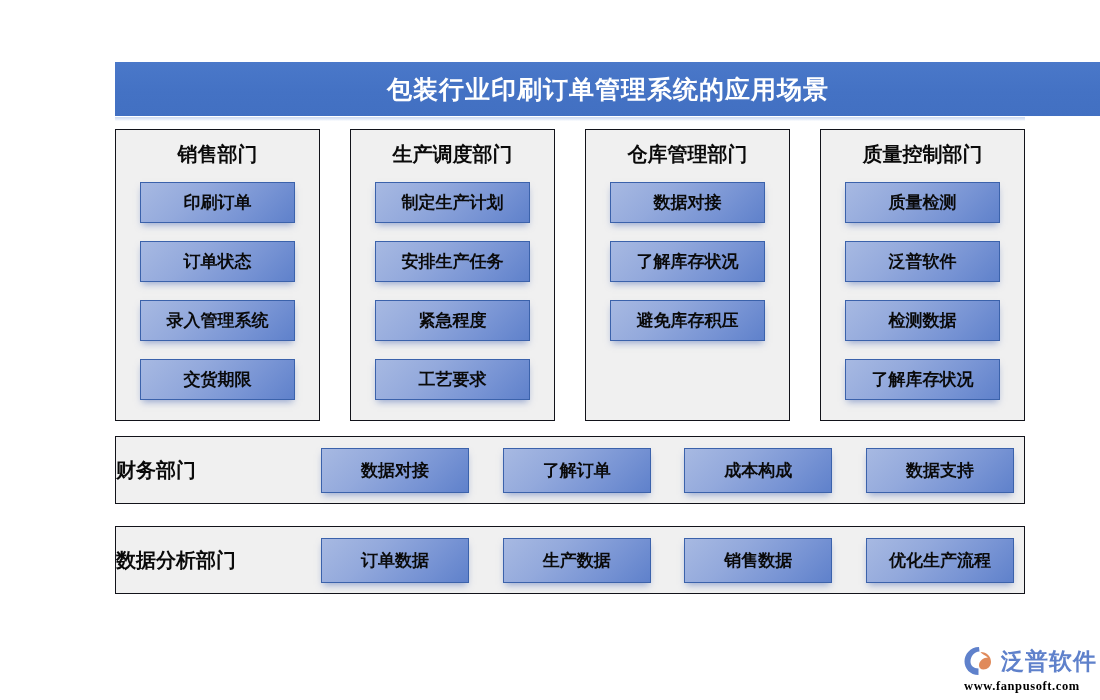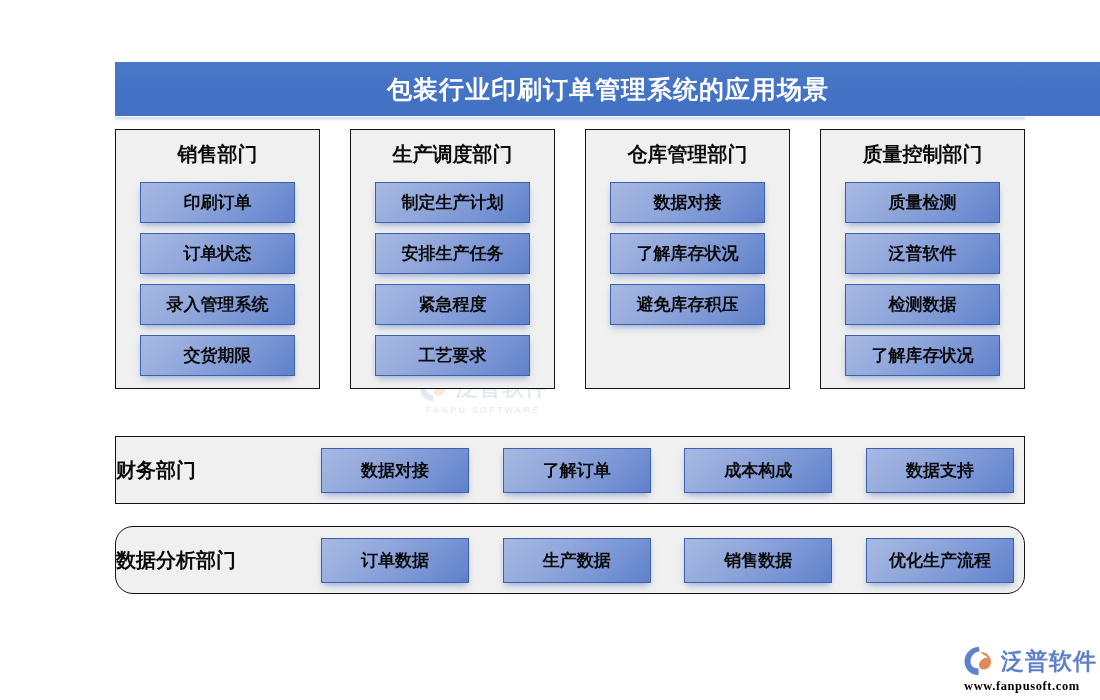--- a/index.html
+++ b/index.html
@@ -76,21 +76,21 @@
     margin-top: 2px;
     font-weight: bold;
   }
 
   
   .cols {
     position: absolute;
     left: 115px;
     top: 129px;
     width: 910px;
-    height: 260px;
+    height: 292px;
     display: flex;
     justify-content: space-between;
   }
   .col-panel {
     width: 205px;
     box-sizing: border-box;
     border: 1.6px solid #12131a;
     background: #f0f0f0;
     display: flex;
     flex-direction: column;
@@ -101,21 +101,21 @@
     font-size: 20px;
     font-weight: bold;
     color: #0a0a0a;
     margin-bottom: 18px;
     line-height: 1;
     white-space: nowrap;
   }
   .col-items {
     display: flex;
     flex-direction: column;
-    gap: 10px;
+    gap: 18px;
     align-items: center;
   }
 
   
   .gbox {
     box-sizing: border-box;
     border: 1px solid #3b62ab;
     background: linear-gradient(135deg, #a7b9e2 0%, #93a9dc 35%, #7894d4 70%, #5f81cb 100%);
     box-shadow: 0 4px 7px -2px rgba(80,110,180,0.55);
     display: flex;
@@ -138,21 +138,21 @@
     left: 115px;
     width: 910px;
     height: 68px;
     box-sizing: border-box;
     border: 1.6px solid #12131a;
     background: #f0f0f0;
     display: flex;
     align-items: center;
   }
   .hrow-finance { top: 436px; }
-  .hrow-analytics { top: 526px; border-radius: 18px; }
+  .hrow-analytics { top: 526px; }
 
   .hrow-title {
     font-size: 20px;
     font-weight: bold;
     color: #0a0a0a;
     width: 205px;
     box-sizing: border-box;
     white-space: nowrap;
     line-height: 1;
   }

